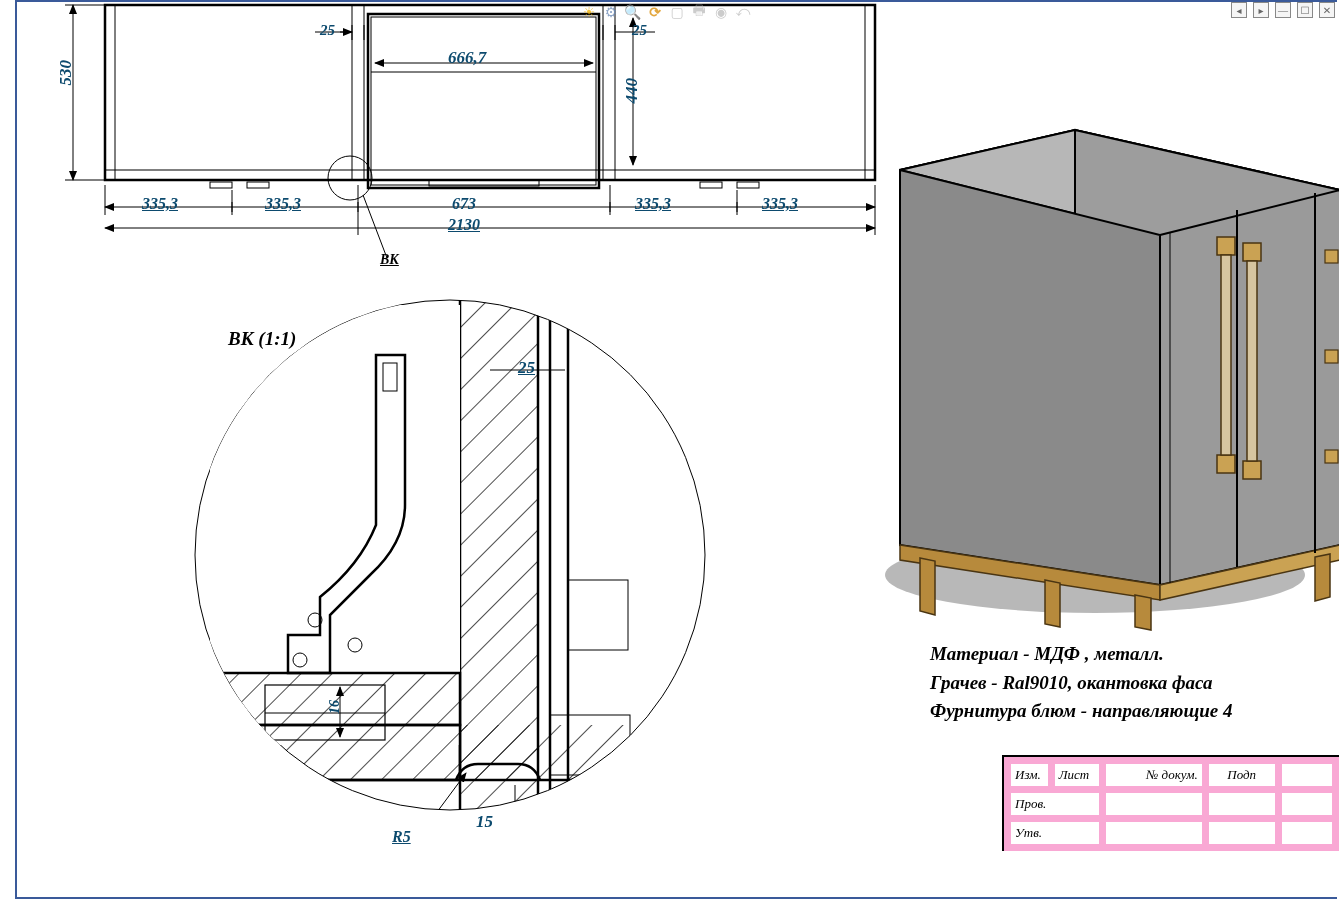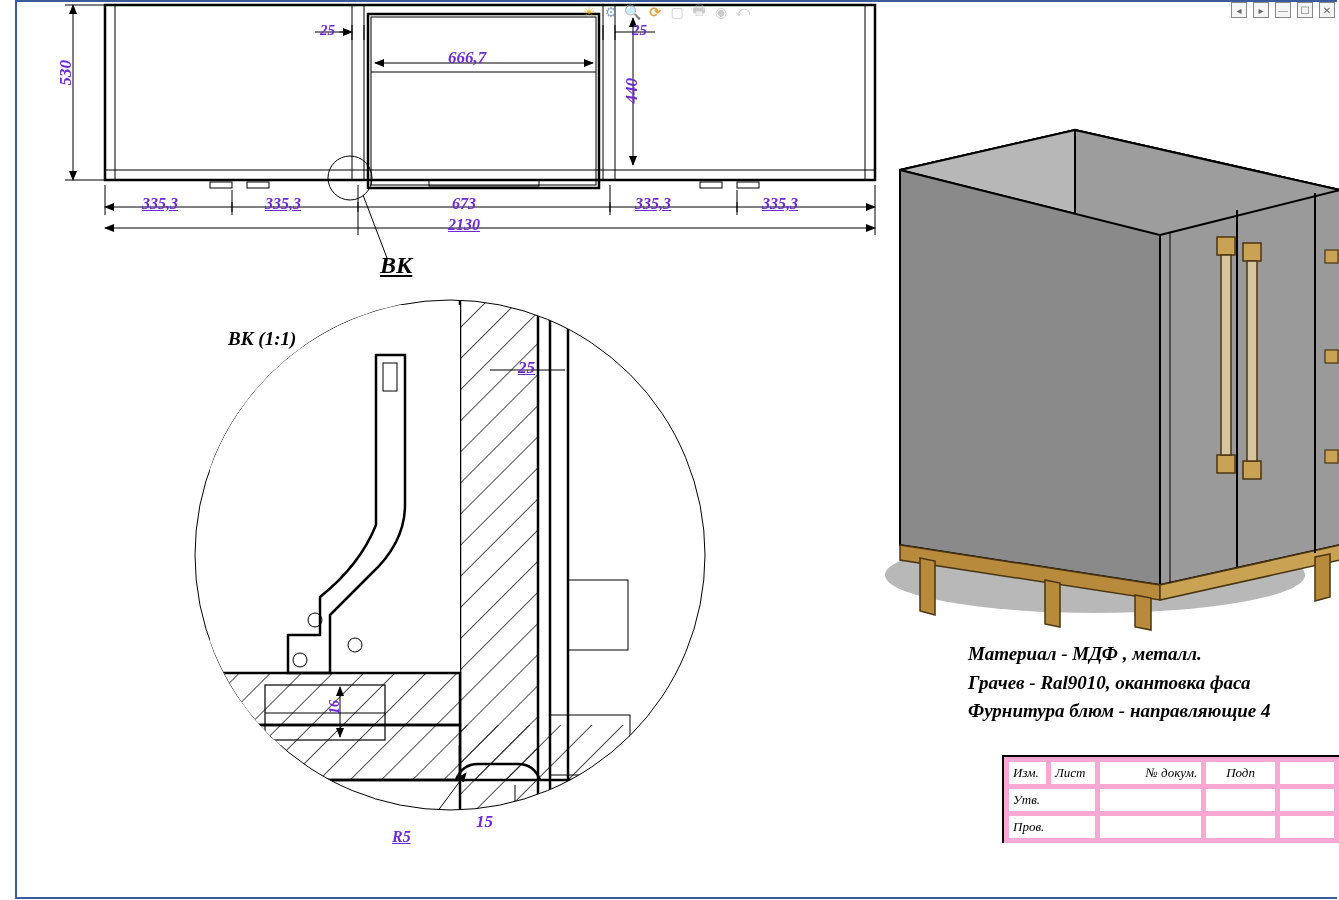--- a/index.html
+++ b/index.html
@@ -1,27 +1,27 @@
 <!DOCTYPE html>
 <html><head>
 <meta charset="utf-8">
 <style>
   html,body{margin:0;padding:0;width:1339px;height:900px;overflow:hidden;font-family:"Times New Roman",serif;background:#fff;}
   .sheet{position:absolute;left:15px;top:0;width:1320px;height:895px;border:2px solid #3a5a9a;border-right:none;background:#fff;}
-  .d{position:absolute;font-style:italic;font-weight:bold;color:#6d28d9;}
+  .d{position:absolute;font-style:italic;font-weight:bold;color:#0c4a6e;}
   .lbl{position:absolute;font-style:italic;font-weight:bold;}
   .vert{writing-mode:vertical-rl;transform:rotate(180deg);text-orientation:mixed;}
   .toolbar{position:absolute;top:3px;left:580px;display:flex;gap:4px;z-index:50;}
   .ticon{width:18px;height:18px;display:flex;align-items:center;justify-content:center;font-size:14px;border-radius:3px;opacity:.75;}
   .winctl{position:absolute;right:4px;top:2px;display:flex;gap:6px;z-index:50;}
   .wc{width:14px;height:14px;border:1px solid #888;display:flex;align-items:center;justify-content:center;font-size:10px;color:#666;background:#f5f5f5;}
-  .notes{position:absolute;left:930px;top:640px;font-style:italic;font-weight:bold;font-size:19px;line-height:1.5;margin-left:38px;}
+  .notes{position:absolute;left:930px;top:640px;font-style:italic;font-weight:bold;font-size:19px;line-height:1.5;}
   .tblock{position:absolute;left:1002px;top:755px;border:2px solid #000;border-right:none;border-bottom:none;font-style:italic;font-size:13px;}
   .tblock table{border-collapse:collapse;}
-  .tblock td{border:5px solid #f9a8d4;padding:0 4px;height:22px;font-style:italic;}
+  .tblock td{border:7px solid #f9a8d4;padding:0 4px;height:22px;font-style:italic;}
   svg{position:absolute;}
   .thin{stroke:#000;stroke-width:1;fill:none;}
   .thin2{stroke:#000;stroke-width:1.2;fill:none;}
   .thick{stroke:#000;stroke-width:2.5;fill:none;}
 </style>
 </head>
 <body>
 
 <div class="sheet"></div>
 
@@ -122,21 +122,21 @@
 <span class="d" style="left:320px;top:22px;font-size:15px">25</span>
 <span class="d" style="left:632px;top:22px;font-size:15px">25</span>
 <span class="d" style="left:448px;top:48px;font-size:17px">666,7</span>
 <span class="d vert" style="left:622px;top:78px;font-size:17px">440</span>
 <span class="d" style="left:142px;top:195px;font-size:16px;text-decoration:underline">335,3</span>
 <span class="d" style="left:265px;top:195px;font-size:16px;text-decoration:underline">335,3</span>
 <span class="d" style="left:452px;top:195px;font-size:16px;">673</span>
 <span class="d" style="left:635px;top:195px;font-size:16px;text-decoration:underline">335,3</span>
 <span class="d" style="left:762px;top:195px;font-size:16px;text-decoration:underline">335,3</span>
 <span class="d" style="left:448px;top:216px;font-size:16px;text-decoration:underline">2130</span>
-<span class="lbl" style="left:380px;top:252px;font-size:24px;text-decoration:underline">ВК</span>
+<span class="lbl" style="left:380px;top:252px;font-size:14px;text-decoration:underline">ВК</span>
 
 <span class="lbl" style="left:228px;top:328px;font-size:19px">ВК (1:1)</span>
 
 <svg style="left:170px;top:275px" width="560" height="600" viewBox="0 0 560 600">
   <defs>
     <pattern id="hatch2" patternUnits="userSpaceOnUse" width="22" height="22" patternTransform="rotate(45)">
       <line x1="0" y1="0" x2="0" y2="22" stroke="#000" stroke-width="1.4"></line>
     </pattern>
     <clipPath id="detClip">
         <circle cx="280" cy="280" r="255"></circle>
@@ -267,26 +267,26 @@
   <table>
     <tbody>
         <tr>
       <td style="width:30px">Изм.</td>
       <td style="width:38px">Лист</td>
       <td style="width:110px;text-align:right">№ докум.</td>
       <td style="width:70px;text-align:center">Подп</td>
       <td style="width:60px"></td>
     </tr>
     <tr>
-      <td colspan="2">Утв.</td>
+      <td colspan="2">Пров.</td>
       <td></td>
           <td></td>
           <td></td>
     </tr>
     <tr>
-      <td colspan="2">Пров.</td>
+      <td colspan="2">Утв.</td>
       <td></td>
           <td></td>
           <td></td>
     </tr>
   </tbody>
     </table>
 </div>
 
 </body></html>

